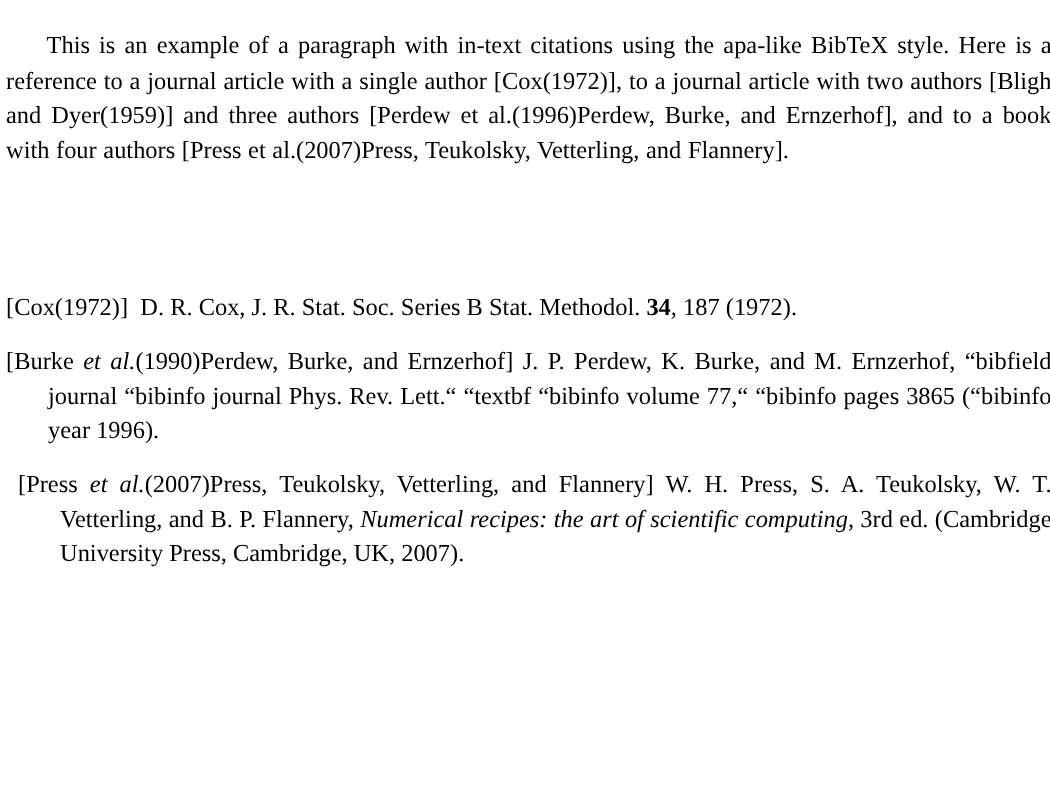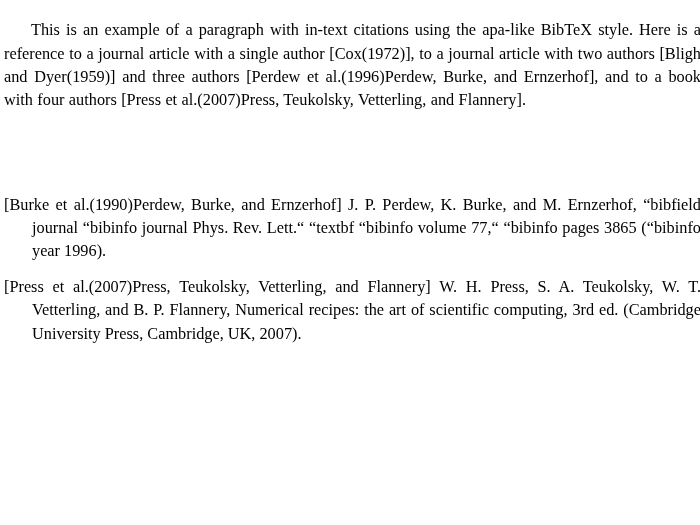--- a/index.html
+++ b/index.html
@@ -53,41 +53,45 @@
     position: relative;
     padding-left: 28px;
     text-indent: -28px;
     line-height: 23.2px;
     text-align: justify;
     text-justify: inter-word;
     margin-bottom: 12.5px;
   }
   .bib-entry:last-child {
     margin-bottom: 0;
+    margin-left: 8px;
   }
 
   .bib-key {
     white-space: normal;
   }
 
-  .it { }
+  .it { font-style: italic; }
   .bf { font-weight: bold; }
 
   
   .keygap { display: inline; }
 </style>
 </head>
 <body>
 
 <div id="page">
 
   <p class="intro-paragraph">This is an example of a paragraph with in-text citations using the apa-like BibTeX style. Here is a reference to a journal article with a single author [Cox(1972)], to a journal article with two authors [Bligh and Dyer(1959)] and three authors [Perdew et al.(1996)Perdew, Burke, and Ernzerhof], and to a book with four authors [Press et al.(2007)Press, Teukolsky, Vetterling, and Flannery].</p>
 
   <div class="bibliography">
 
+    <div class="bib-entry">
+      <span class="bib-key">[Cox(1972)]</span><span class="keygap">&nbsp; </span><span>D. R. Cox, J. R. Stat. Soc. Series B Stat. Methodol. </span><span class="bf">34</span><span>, 187 (1972).</span>
+    </div>
 
 
     <div class="bib-entry">
       <span class="bib-key">[Burke </span><span class="it">et al.</span><span>(1990)Perdew, Burke, and Ernzerhof]</span><span class="keygap"> </span><span>J. P. Perdew, K. Burke, and M. Ernzerhof, “bibfield journal “bibinfo journal Phys. Rev. Lett.“ “textbf “bibinfo volume 77,“ “bibinfo pages 3865 (“bibinfo year 1996).</span>
     </div>
 
     <div class="bib-entry">
       <span class="bib-key">[Press </span><span class="it">et al.</span><span>(2007)Press, Teukolsky, Vetterling, and Flannery]</span><span class="keygap"> </span><span>W. H. Press, S. A. Teukolsky, W. T. Vetterling,  and B. P. Flannery, </span><span class="it">Numerical recipes: the art of scientific computing</span><span>, 3rd ed. (Cambridge University Press, Cambridge, UK, 2007).</span>
     </div>
 

